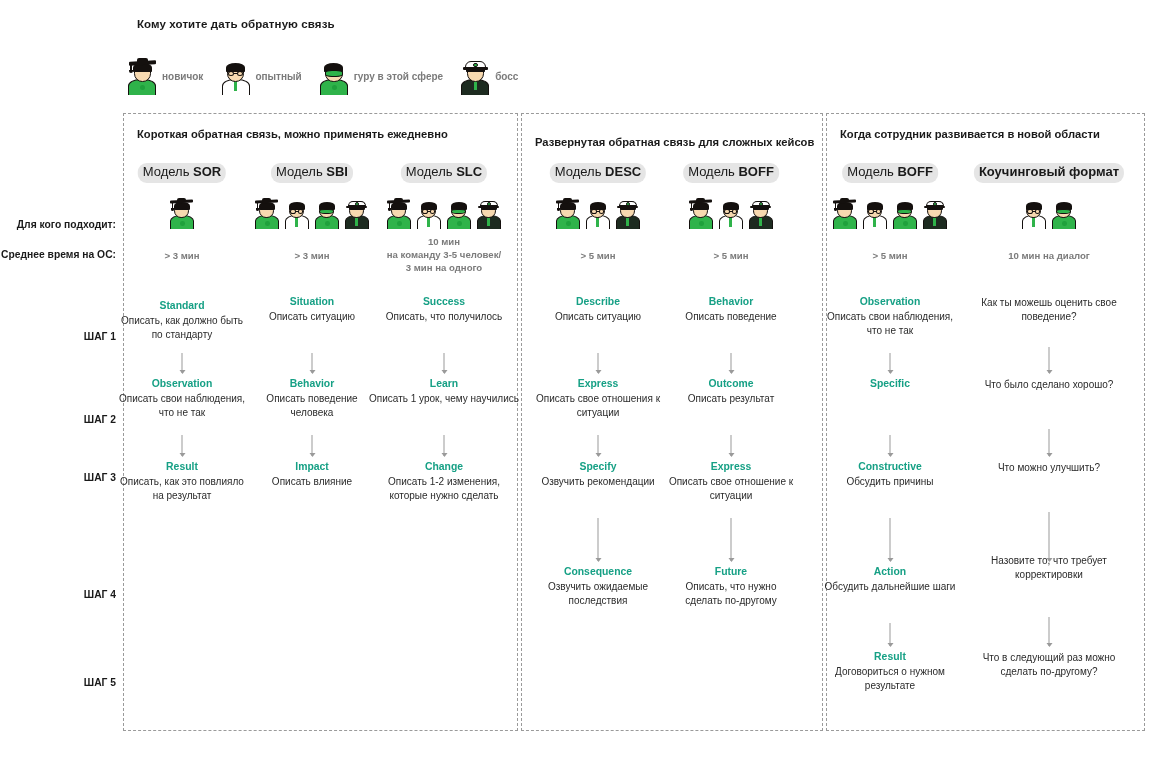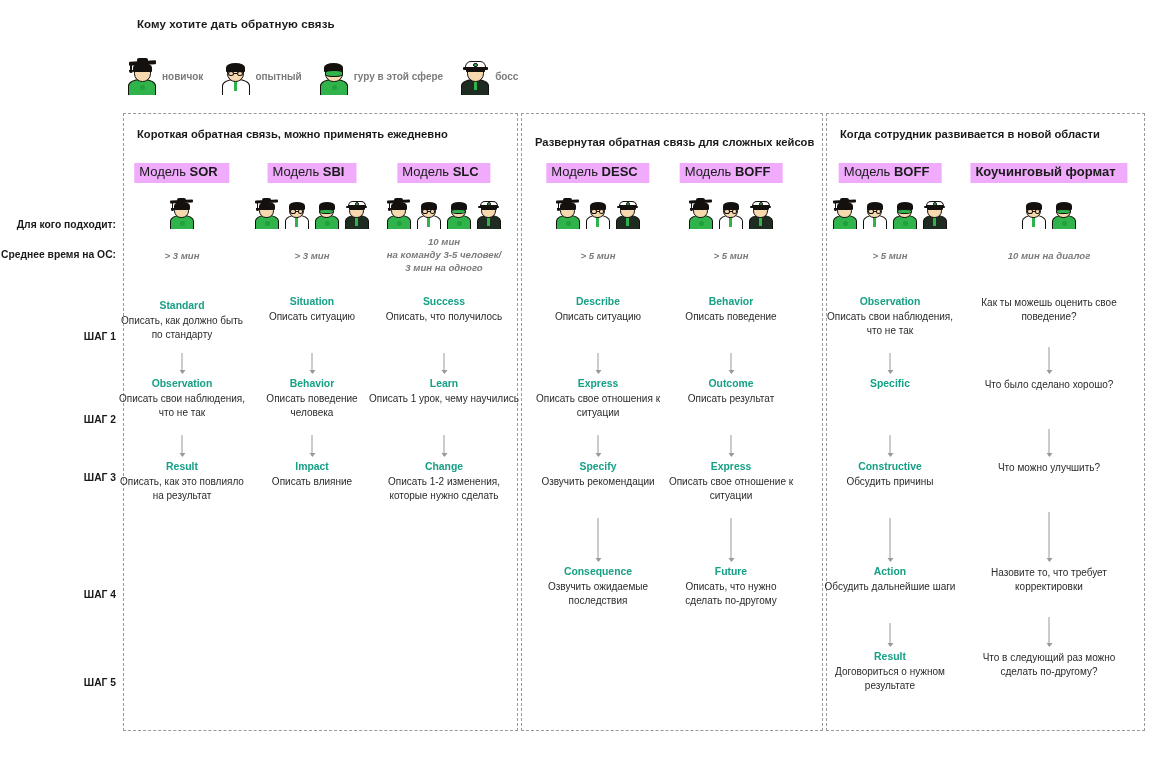--- a/index.html
+++ b/index.html
@@ -77,36 +77,37 @@
   .row-label {
     position: absolute; right: 1048px; 
     font-size: 10.3px; font-weight: bold; color: #1a1a1a;
     text-align: right; white-space: nowrap;
   }
 
   
   .col { position: absolute; top: 113px; height: 618px; }
   .model-chip {
     position: absolute; top: 50px; left: 50%; transform: translateX(-50%);
-    background: #f0abfc; color: #1a1a1a;
-    font-size: 13px; padding: 2px 12px 3px 5px; white-space: nowrap;
+    background: #e5e5e5; color: #1a1a1a;
+    font-size: 13px; padding: 2px 5px 3px 5px; white-space: nowrap;
     line-height: 1.15;
+    border-radius: 9px;
   }
   .model-chip b { font-weight: bold; }
   .model-chip .lite { font-weight: normal; }
   .model-chip.all-bold { font-weight: bold; }
 
   .col-avatars {
     position: absolute; top: 85px; left: 50%; transform: translateX(-50%);
     display: flex; align-items: flex-end; gap: 2px;
   }
   .col-time {
     position: absolute; left: 50%; transform: translateX(-50%);
     text-align: center; font-size: 9.6px; font-weight: bold; color: #7b7b7b;
-    line-height: 1.35; white-space: nowrap; font-style: italic;
+    line-height: 1.35; white-space: nowrap;
   }
 
   
   .step {
     position: absolute; left: 50%; transform: translateX(-50%);
     width: 150px; text-align: center;
   }
   .step-title {
     font-size: 10.4px; font-weight: bold; color: #16a085; line-height: 1.3;
   }
@@ -554,21 +555,21 @@
         </div>
         <div class="arrow" style="top: 234px; height: 26px;"></div>
         <div class="step" style="top: 264px; width: 150px;">
           <div class="step-body plain">Что было сделано хорошо?</div>
         </div>
         <div class="arrow" style="top: 316px; height: 27px;"></div>
         <div class="step" style="top: 347px; width: 150px;">
           <div class="step-body plain">Что можно улучшить?</div>
         </div>
         <div class="arrow" style="top: 399px; height: 49px;"></div>
-        <div class="step" style="top: 452px; width: 150px;">
+        <div class="step" style="top: 440px; width: 150px;">
           <div class="step-body plain">Назовите то, что требует корректировки</div>
         </div>
         <div class="arrow" style="top: 504px; height: 29px;"></div>
         <div class="step" style="top: 537px; width: 150px;">
           <div class="step-body plain">Что в следующий раз можно сделать по-другому?</div>
         </div>
       </div>
     </div>
 
 </div>

